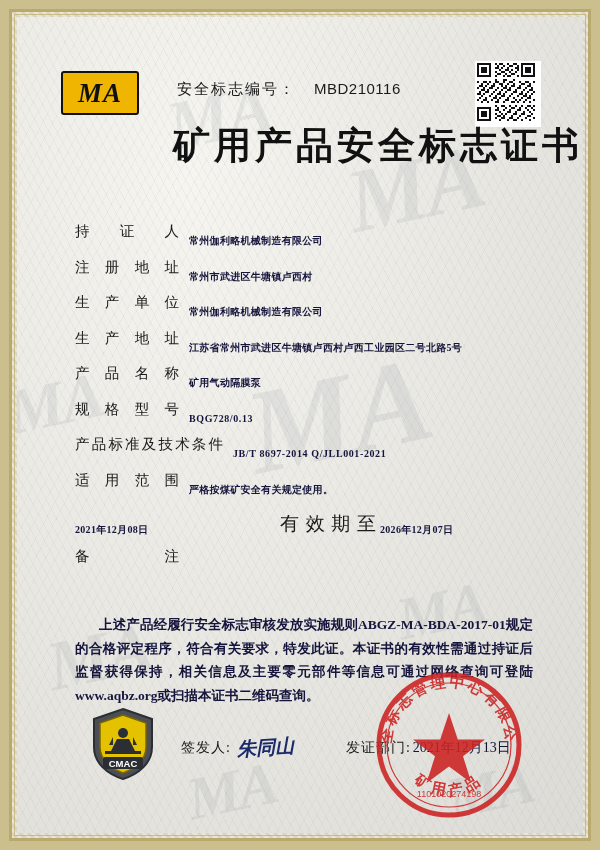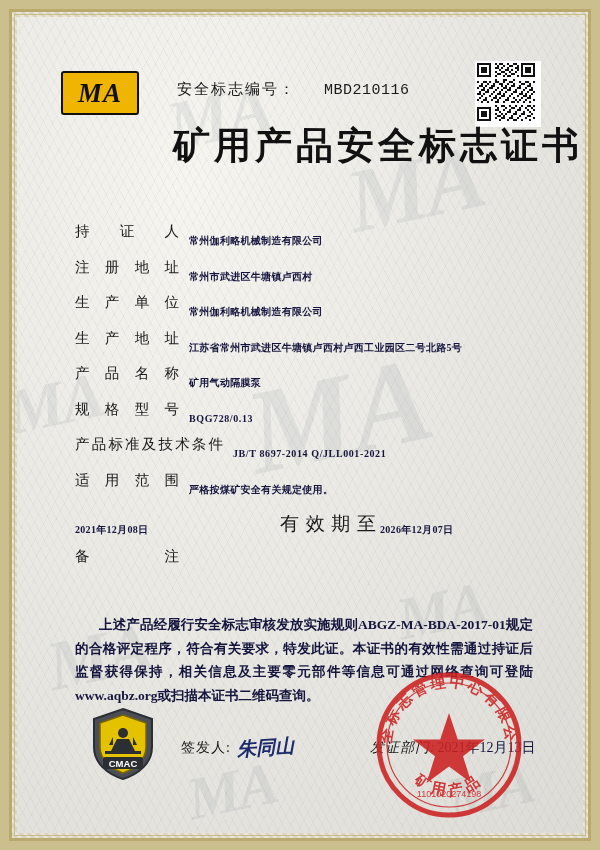--- a/index.html
+++ b/index.html
@@ -108,21 +108,21 @@
   .cert-no {
     position: absolute;
     left: 160px;
     top: 63px;
     font-size: 15px;
     color: #1a1a1a;
     letter-spacing: 1px;
     white-space: nowrap;
   }
   .cert-no .label { letter-spacing: 2px; }
-  .cert-no .value { font-family: Liberation Mono, monospace; margin-left: 28px; letter-spacing: 0.5px; }
+  .cert-no .value { font-family: Liberation Sans, sans-serif; margin-left: 18px; letter-spacing: 0.5px; }
 
   .qr {
     position: absolute;
     right: 42px;
     top: 44px;
     width: 62px;
     height: 62px;
     background: #fff;
     padding: 2px;
   }
@@ -233,21 +233,21 @@
   .sign-row .sig-name {
     font-family: "Liberation Serif", serif;
     font-size: 19px;
     color: #1a2a6a;
     margin-left: 6px;
     font-style: italic;
     font-weight: bold;
     transform: rotate(-4deg);
     display: inline-block;
   }
-  .sign-row .issuer-label { margin-left: 76px; letter-spacing: 1px; font-style: italic; }
+  .sign-row .issuer-label { margin-left: 52px; letter-spacing: 1px; }
   .sign-row .issue-date { margin-left: 2px; color: #14143c; }
 
   .stamp {
     position: absolute;
     right: 54px;
     top: 648px;
     width: 160px;
     height: 160px;
     opacity: 0.88;
   }

